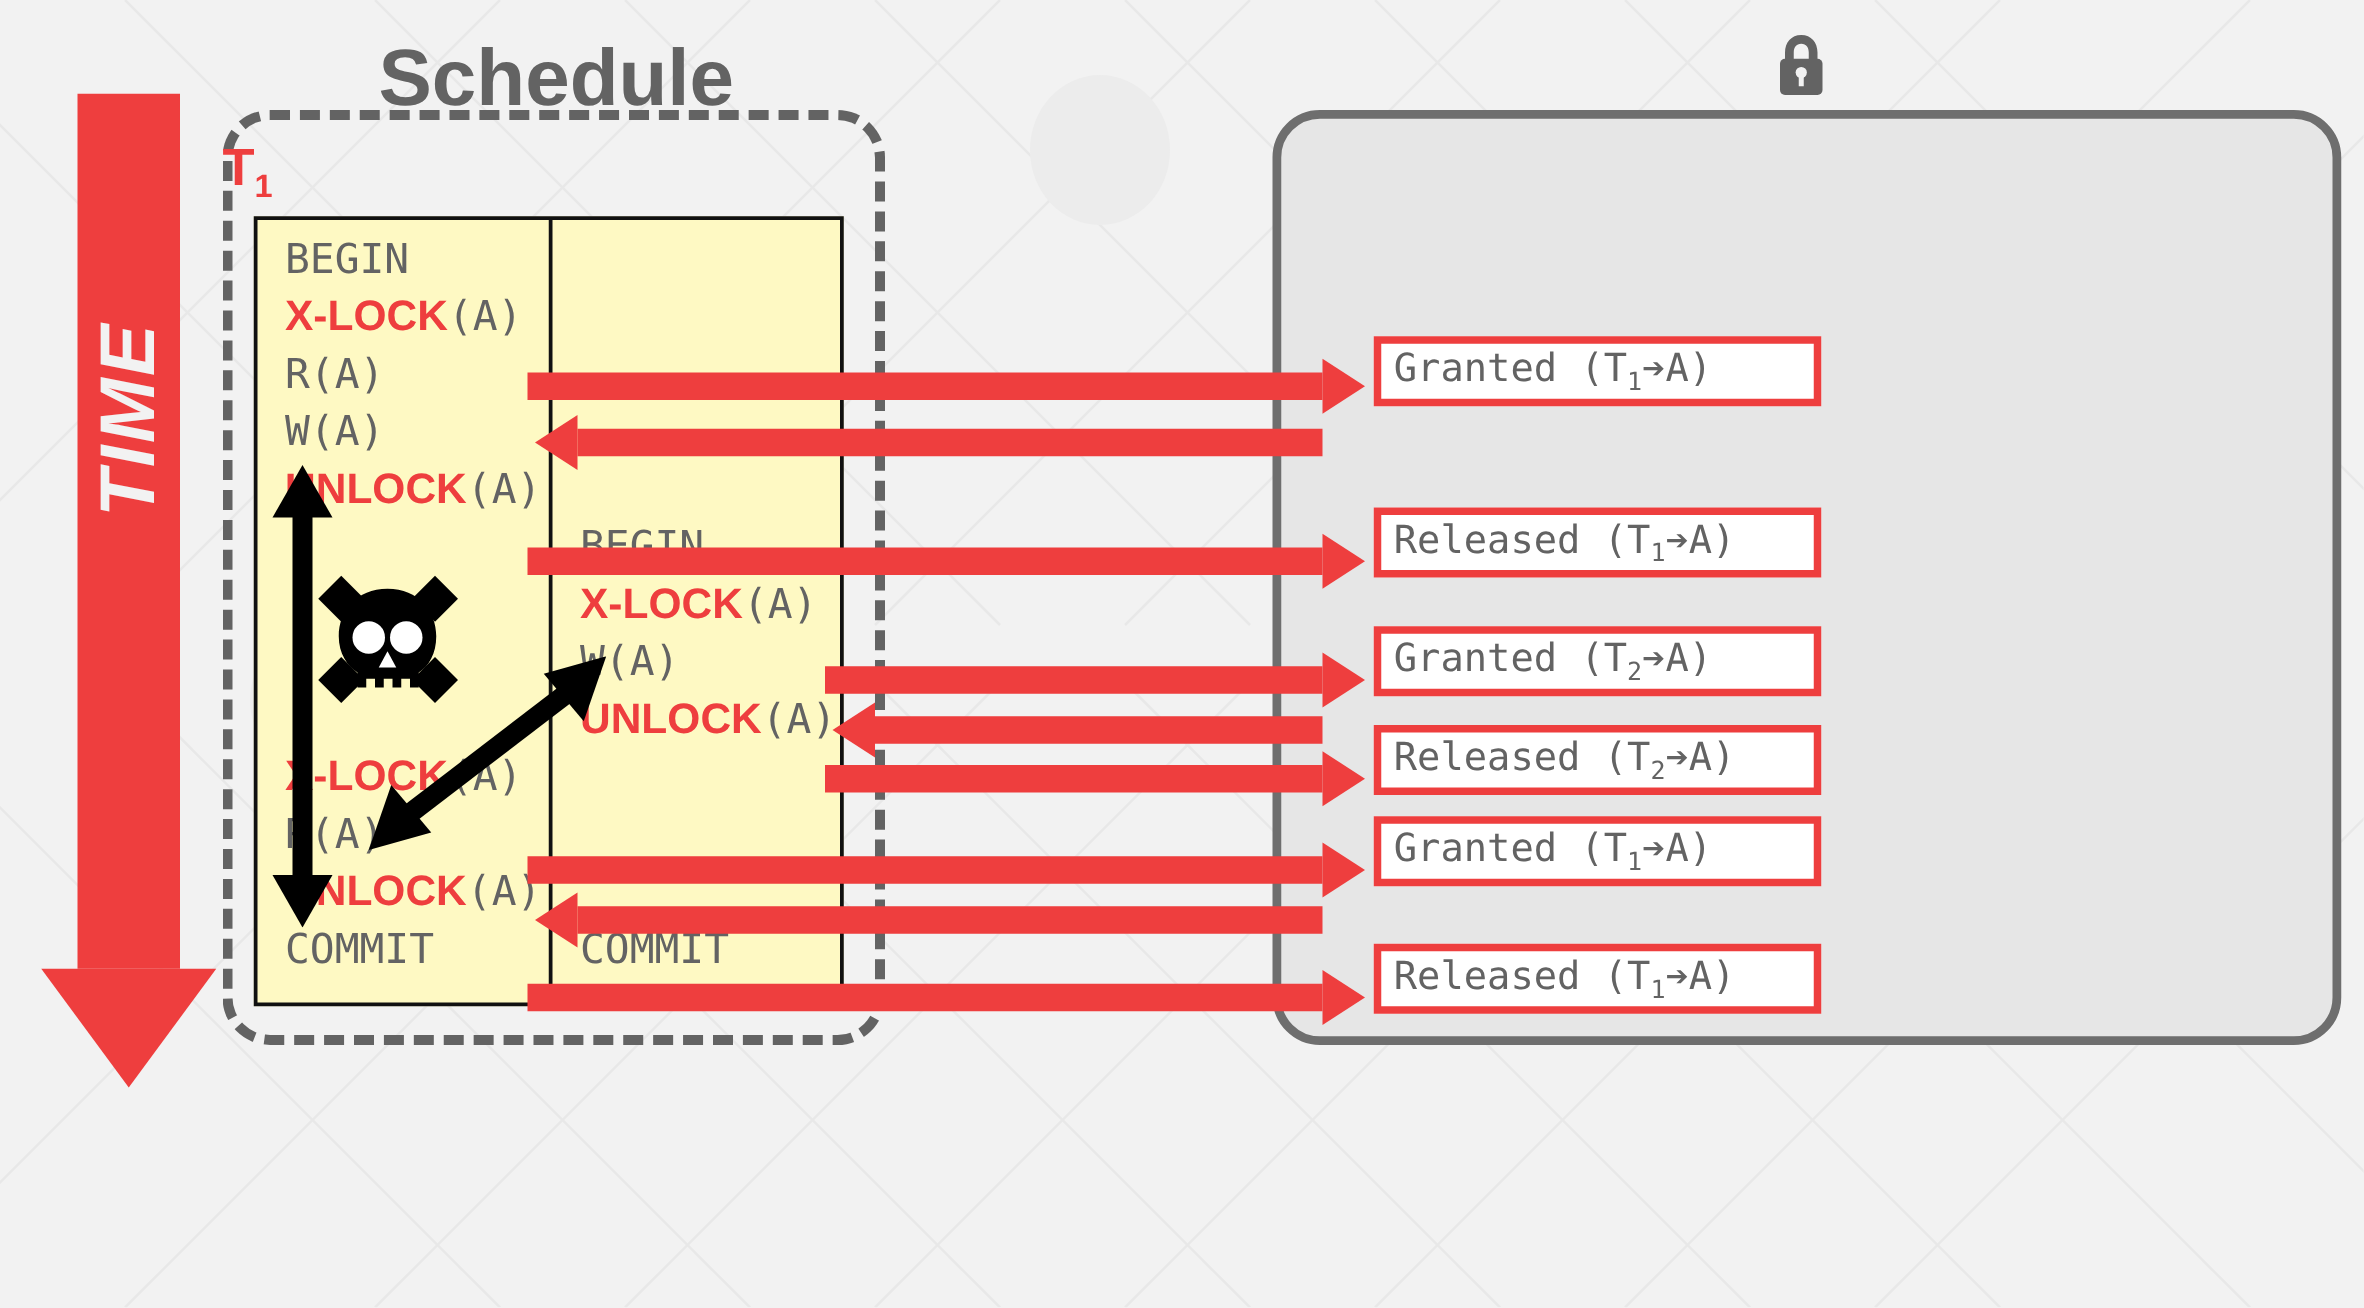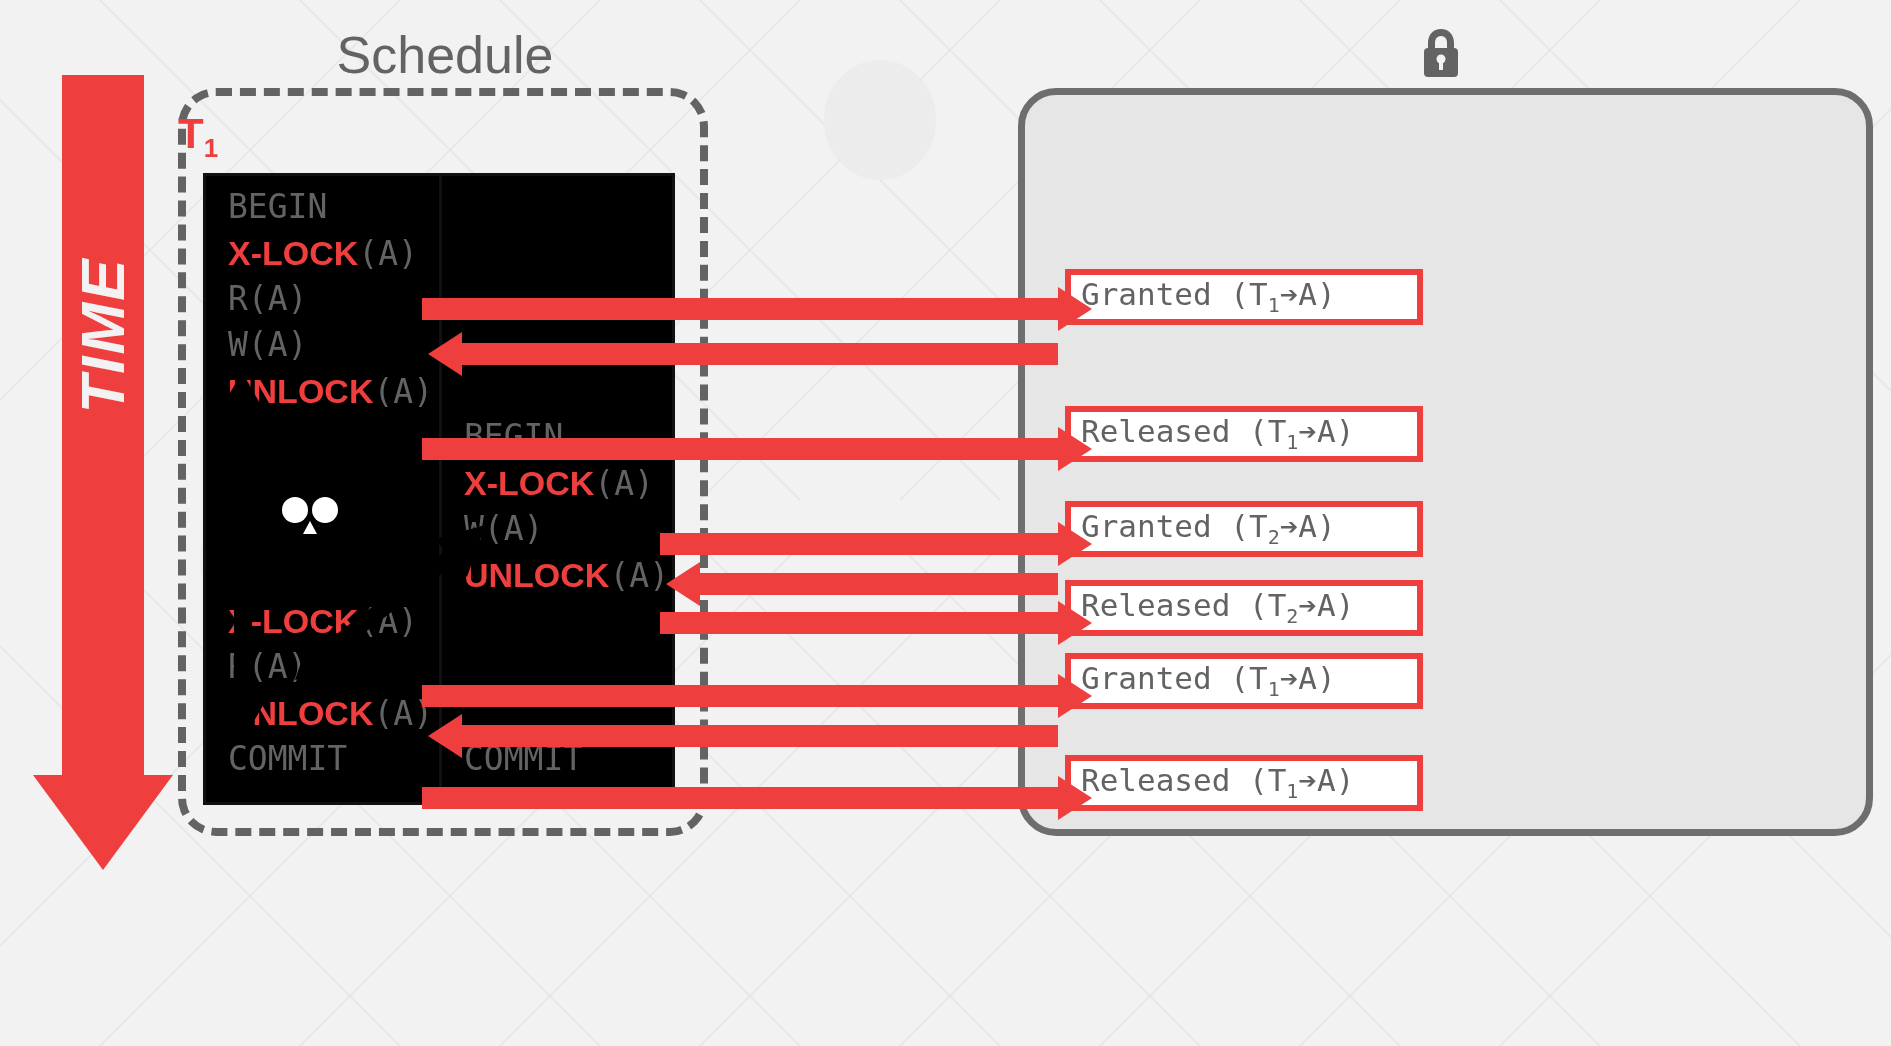--- a/index.html
+++ b/index.html
@@ -51,21 +51,21 @@
   }
 
   :root { --red: #ee3e3e; --gray: #636363; }
 
   
   #schedule-title {
     position: absolute;
     left: 180px; top: 25px;
     width: 530px;
     text-align: center;
-    font-size: 52px; font-weight: normal;
+    font-size: 64px; font-weight: bold;
     color: var(--gray);
   }
   #schedule-box {
     position: absolute;
     left: 178px; top: 88px;
     width: 530px; height: 748px;
     border: 8px dashed #636363;
     border-radius: 38px;
   }
   #sched-headers {
@@ -80,21 +80,21 @@
     color: var(--red);
     font-size: 42px;
     font-weight: bold;
   }
   .sched-header sub { font-size: 26px; }
 
   #sched-table {
     position: absolute;
     left: 203px; top: 173px;
     width: 472px; height: 632px;
-    background: #000000;
+    background: #fef9c3;
     border: 3px solid #111111;
     display: flex;
   }
   .sched-col {
     width: 236px;
     padding: 8px 0 0 22px;
   }
   .sched-col.right { border-left: 3px solid #111111; padding-left: 22px; }
   .op {
     height: 46px;
@@ -133,21 +133,21 @@
   #lm-box {
     position: absolute;
     left: 1018px; top: 88px;
     width: 855px; height: 748px;
     background: #e6e6e6;
     border: 7px solid #6e6e6e;
     border-radius: 38px;
   }
   .lm-entry {
     position: absolute;
-    left: 1065px;
+    left: 1099px;
     width: 358px;
     height: 56px;
     background: #ffffff;
     border: 6px solid var(--red);
     display: flex;
     align-items: center;
     padding-left: 10px;
     text-align: right;
   }
   .lm-entry span.txt {

